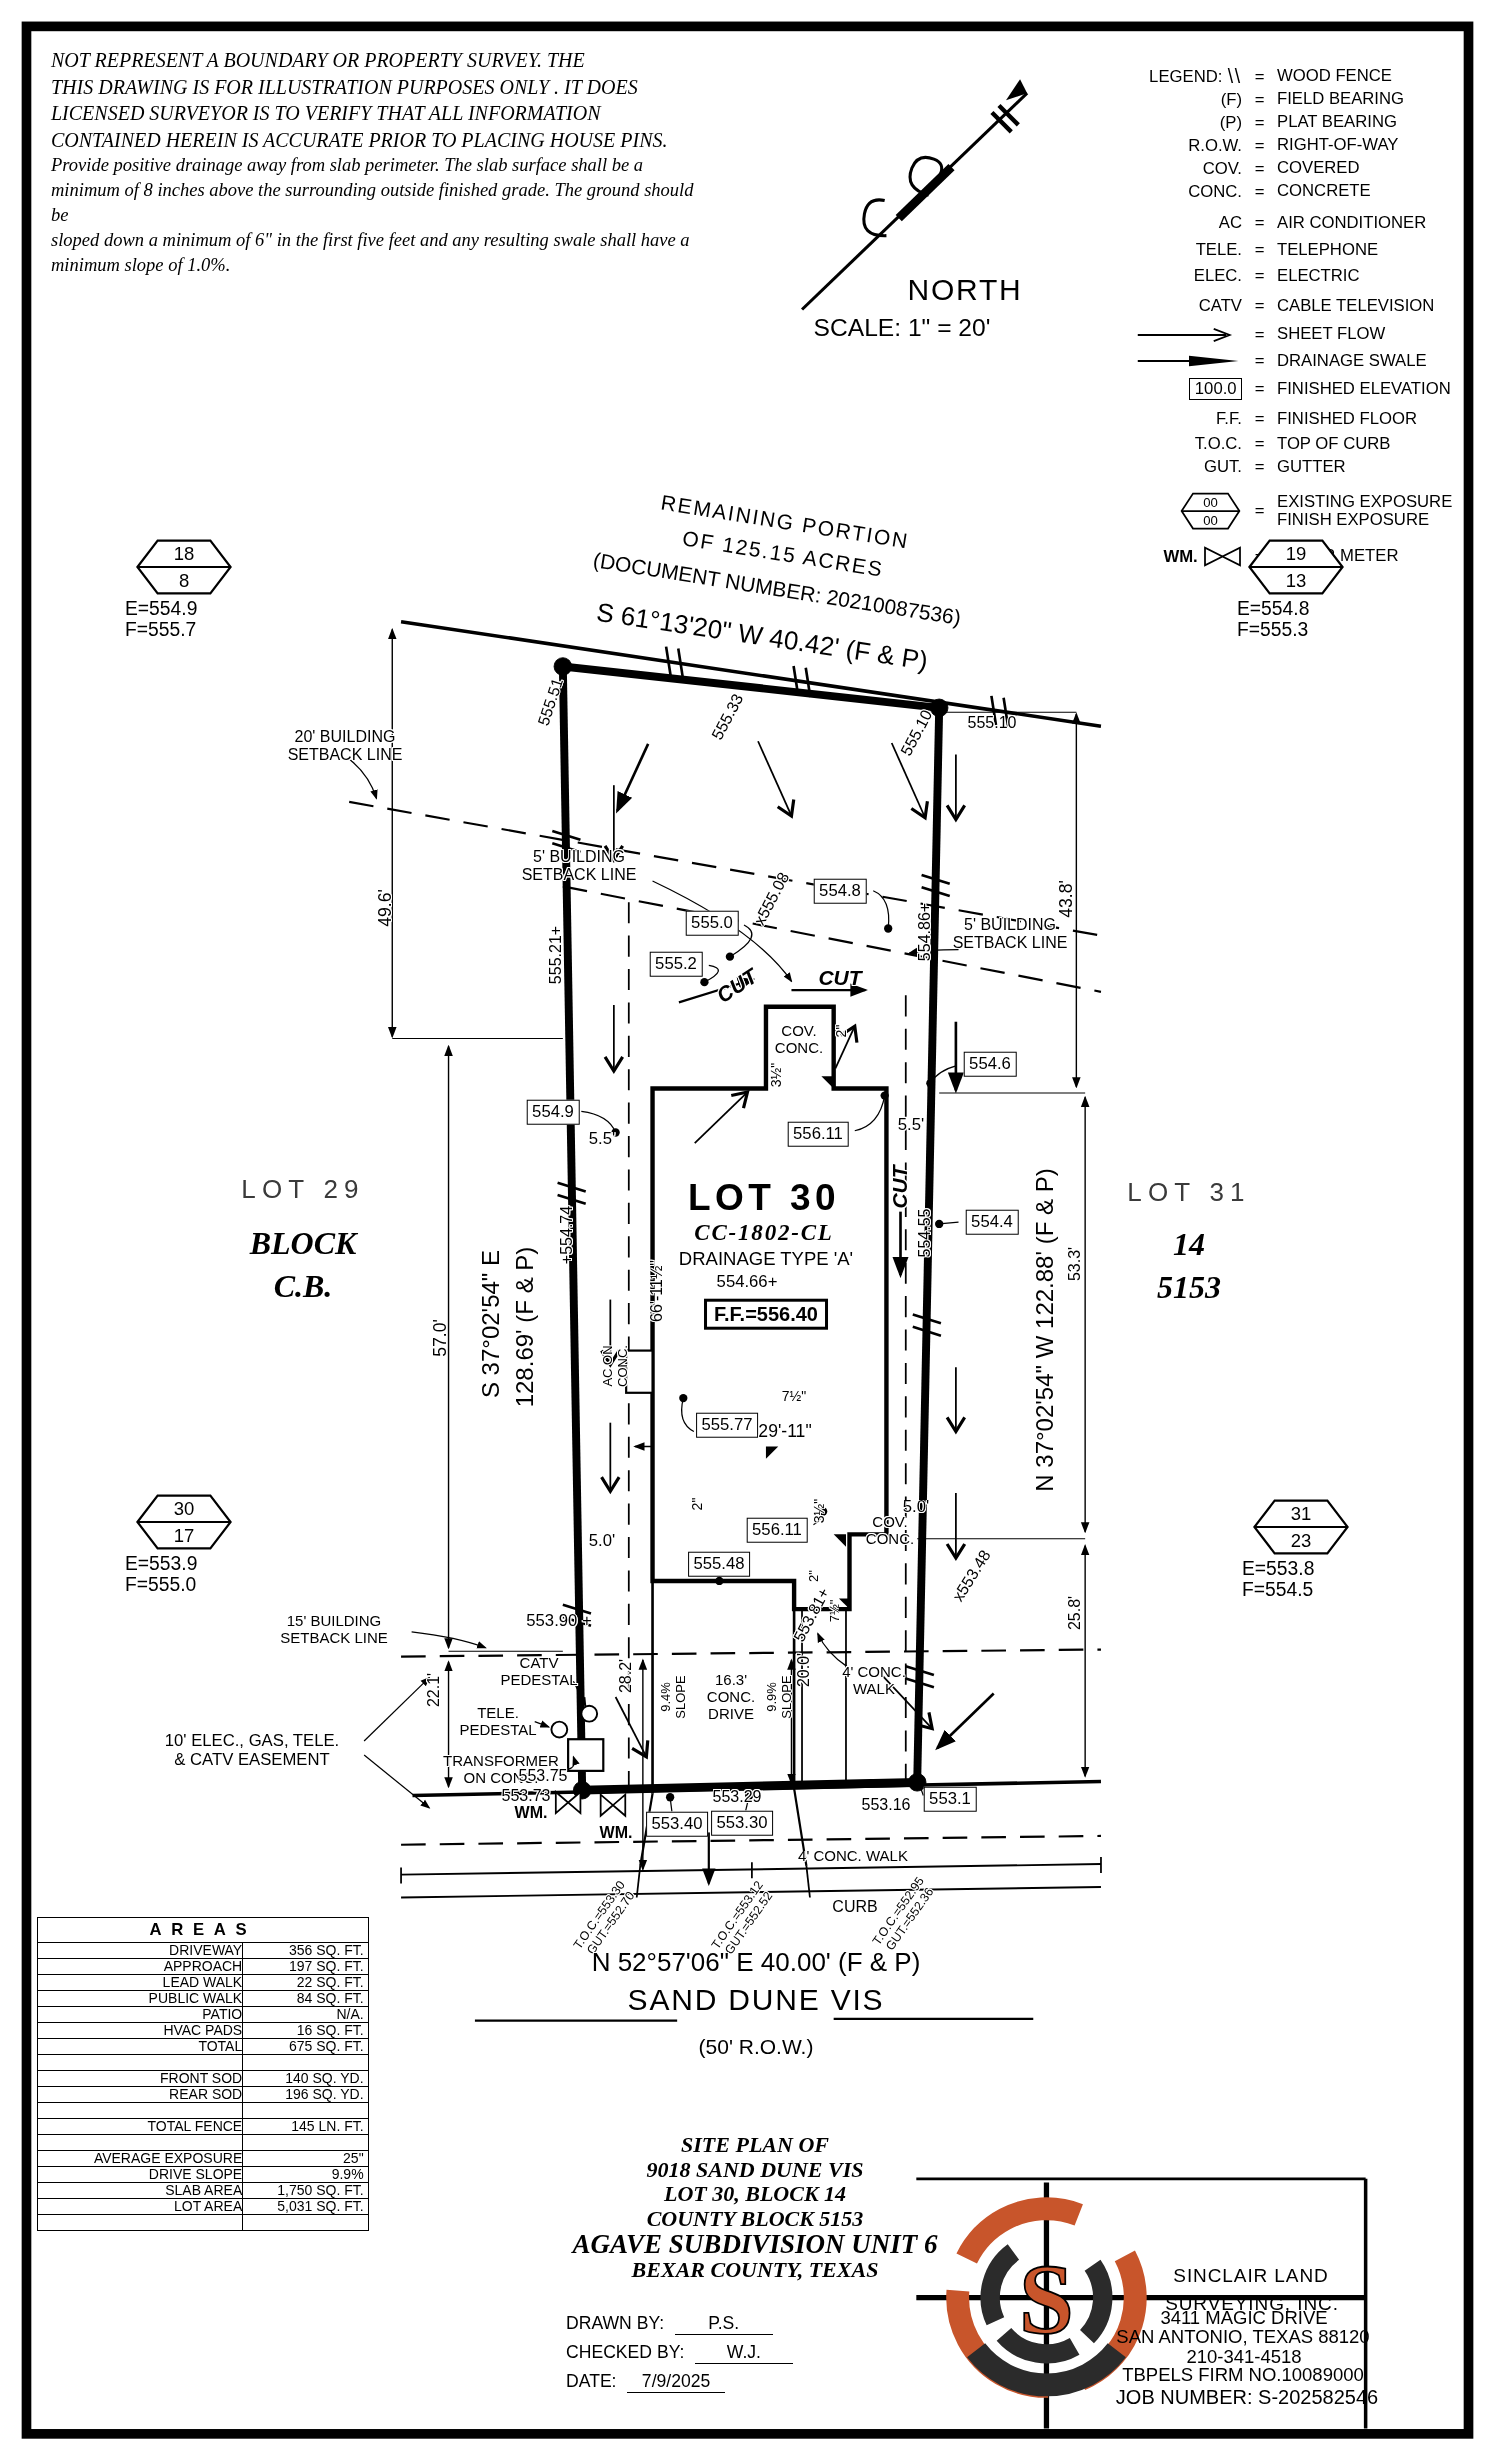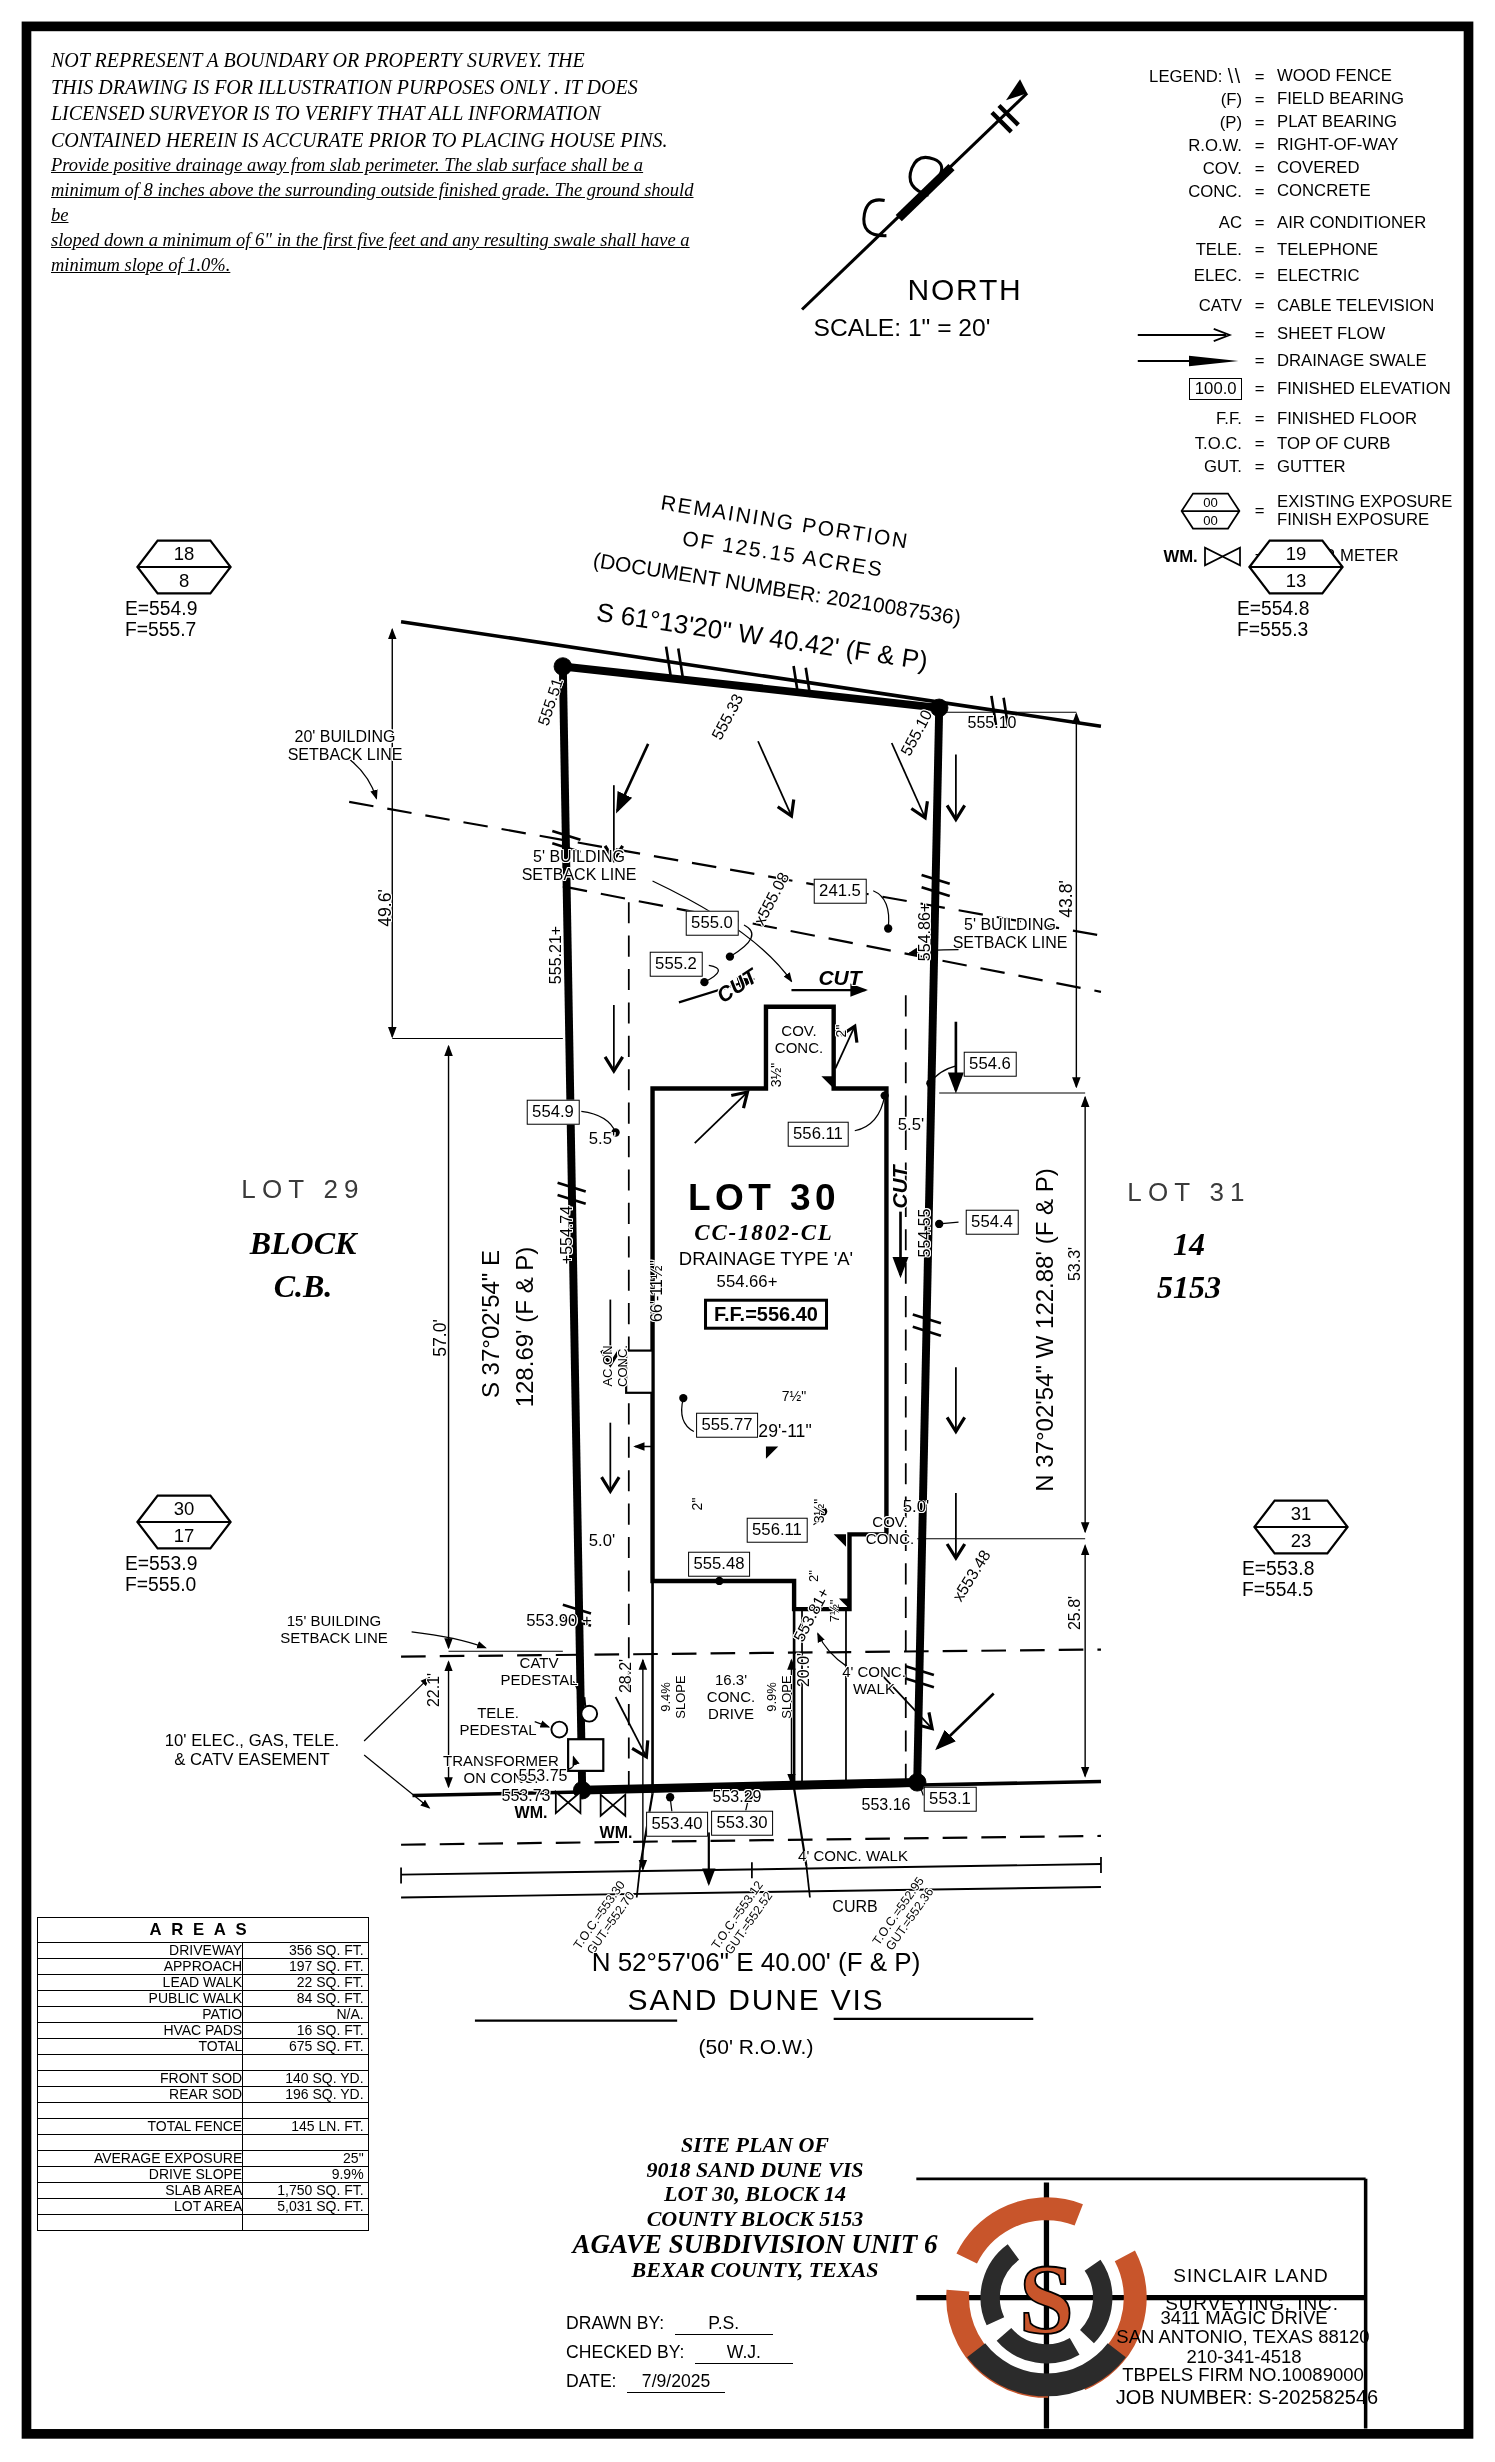--- a/index.html
+++ b/index.html
@@ -20,21 +20,21 @@
   .ffbox{border:3.5px solid #000;background:#fff;padding:0.9px 7px;font-size:20px;font-weight:bold;text-shadow:none;}
   .cut{font:italic bold 21px "Liberation Sans",sans-serif;}
   .lot30{font-size:37px;font-weight:bold;letter-spacing:4.4px;}
   .lotn{font-size:26px;letter-spacing:6.2px;color:#3a3a3a;}
   .blockn{font:italic bold 32px "Liberation Serif",serif;}
   .serb{font:italic bold 23px "Liberation Serif",serif;letter-spacing:1.8px;}
 
   
   .disclaimer{position:absolute;left:51px;top:47px;width:658px;z-index:3;}
   .disclaimer .cap{font:italic 20px/1.33 "Liberation Serif",serif;}
-  .disclaimer .par{font:italic 18.5px/1.34 "Liberation Serif",serif;text-decoration:underline;}
+  .disclaimer .par{font:italic 18.5px/1.34 "Liberation Serif",serif;}
   .disclaimer .par:first-of-type{margin-top:8.8px;}
 
   
   .legend{position:absolute;left:1110px;top:65px;width:355px;z-index:3;}
   .lrow{display:flex;align-items:center;height:23px;font-size:16.7px;}
   .llab{margin-right:5.3px;}
   .lsym{width:132px;text-align:right;display:flex;justify-content:flex-end;align-items:center;}
   .leq{width:35px;text-align:center;}
   .ldesc{flex:1;text-align:left;white-space:pre;line-height:1.1;}
   .febox{border:1.8px solid #000;padding:0 4.4px;}
@@ -282,21 +282,21 @@
       <div class="plbl f34 sp2" style="left: 965px; top: 290px; transform: translate(-50%, -50%) rotate(0deg);">NORTH</div>
       <div class="plbl f28" style="left: 902px; top: 328px; transform: translate(-50%, -50%) rotate(0deg);">SCALE: 1" = 20'</div>
       <div class="plbl f18" style="left: 345px; top: 746px; transform: translate(-50%, -50%) rotate(0deg);">20' BUILDING
 SETBACK LINE</div>
       <div class="plbl f20" style="left: 385px; top: 908px; transform: translate(-50%, -50%) rotate(-90deg);">49.6'</div>
       <div class="plbl f18" style="left: 579px; top: 866px; transform: translate(-50%, -50%) rotate(0deg);">5' BUILDING
 SETBACK LINE</div>
       <div class="plbl box" style="left: 712px; top: 923px; transform: translate(-50%, -50%) rotate(0deg);">555.0</div>
       <div class="plbl box" style="left: 676px; top: 964px; transform: translate(-50%, -50%) rotate(0deg);">555.2</div>
       <div class="plbl f18" style="left: 772px; top: 899px; transform: translate(-50%, -50%) rotate(-62deg);">x555.08</div>
-      <div class="plbl box" style="left: 840px; top: 891px; transform: translate(-50%, -50%) rotate(0deg);">241.5</div>
+      <div class="plbl box" style="left: 840px; top: 891px; transform: translate(-50%, -50%) rotate(0deg);">554.8</div>
       <div class="plbl f18" style="left: 1010px; top: 934px; transform: translate(-50%, -50%) rotate(0deg);">5' BUILDING
 SETBACK LINE</div>
       <div class="plbl f18" style="left: 551px; top: 702px; transform: translate(-50%, -50%) rotate(-72deg);">555.51</div>
       <div class="plbl f18" style="left: 728px; top: 717px; transform: translate(-50%, -50%) rotate(-62deg);">555.33</div>
       <div class="plbl f18" style="left: 917px; top: 733px; transform: translate(-50%, -50%) rotate(-62deg);">555.10</div>
       <div class="plbl f18" style="left: 992px; top: 723px; transform: translate(-50%, -50%) rotate(0deg);">555.10</div>
       <div class="plbl f20" style="left: 1066px; top: 899px; transform: translate(-50%, -50%) rotate(-90deg);">43.8'</div>
       <div class="plbl cut" style="left: 737px; top: 986px; transform: translate(-50%, -50%) rotate(-33deg);">CUT</div>
       <div class="plbl cut" style="left: 840px; top: 978px; transform: translate(-50%, -50%) rotate(0deg);">CUT</div>
       <div class="plbl f17" style="left: 799px; top: 1039px; transform: translate(-50%, -50%) rotate(0deg);">COV.

